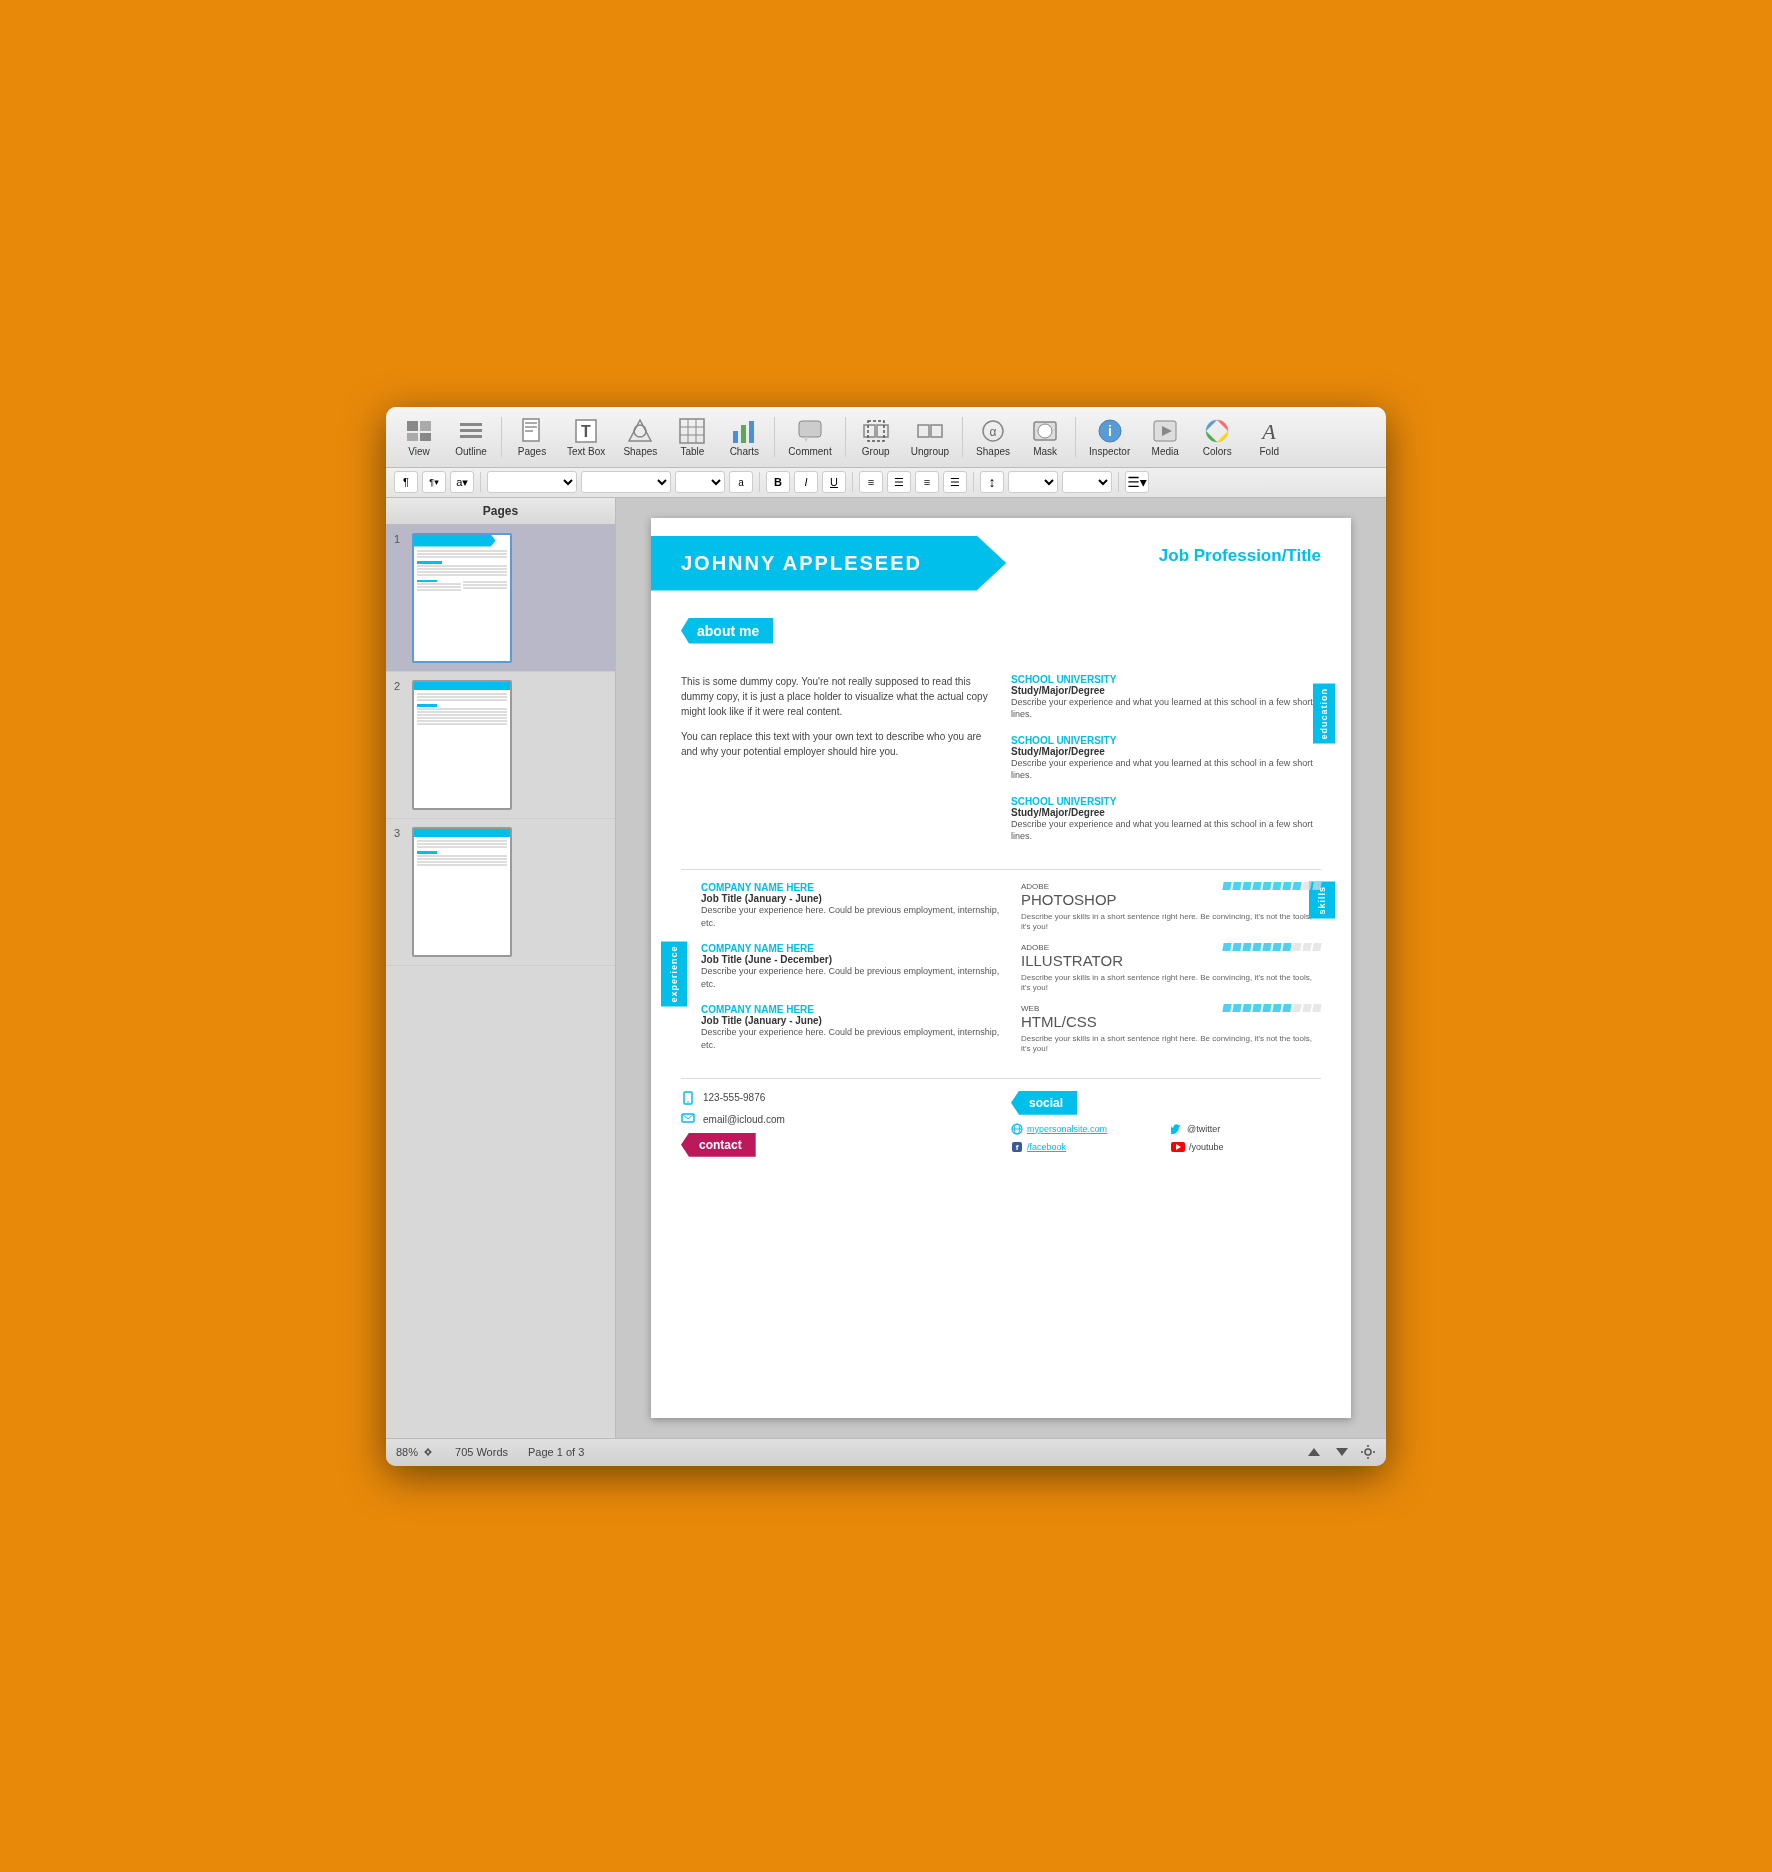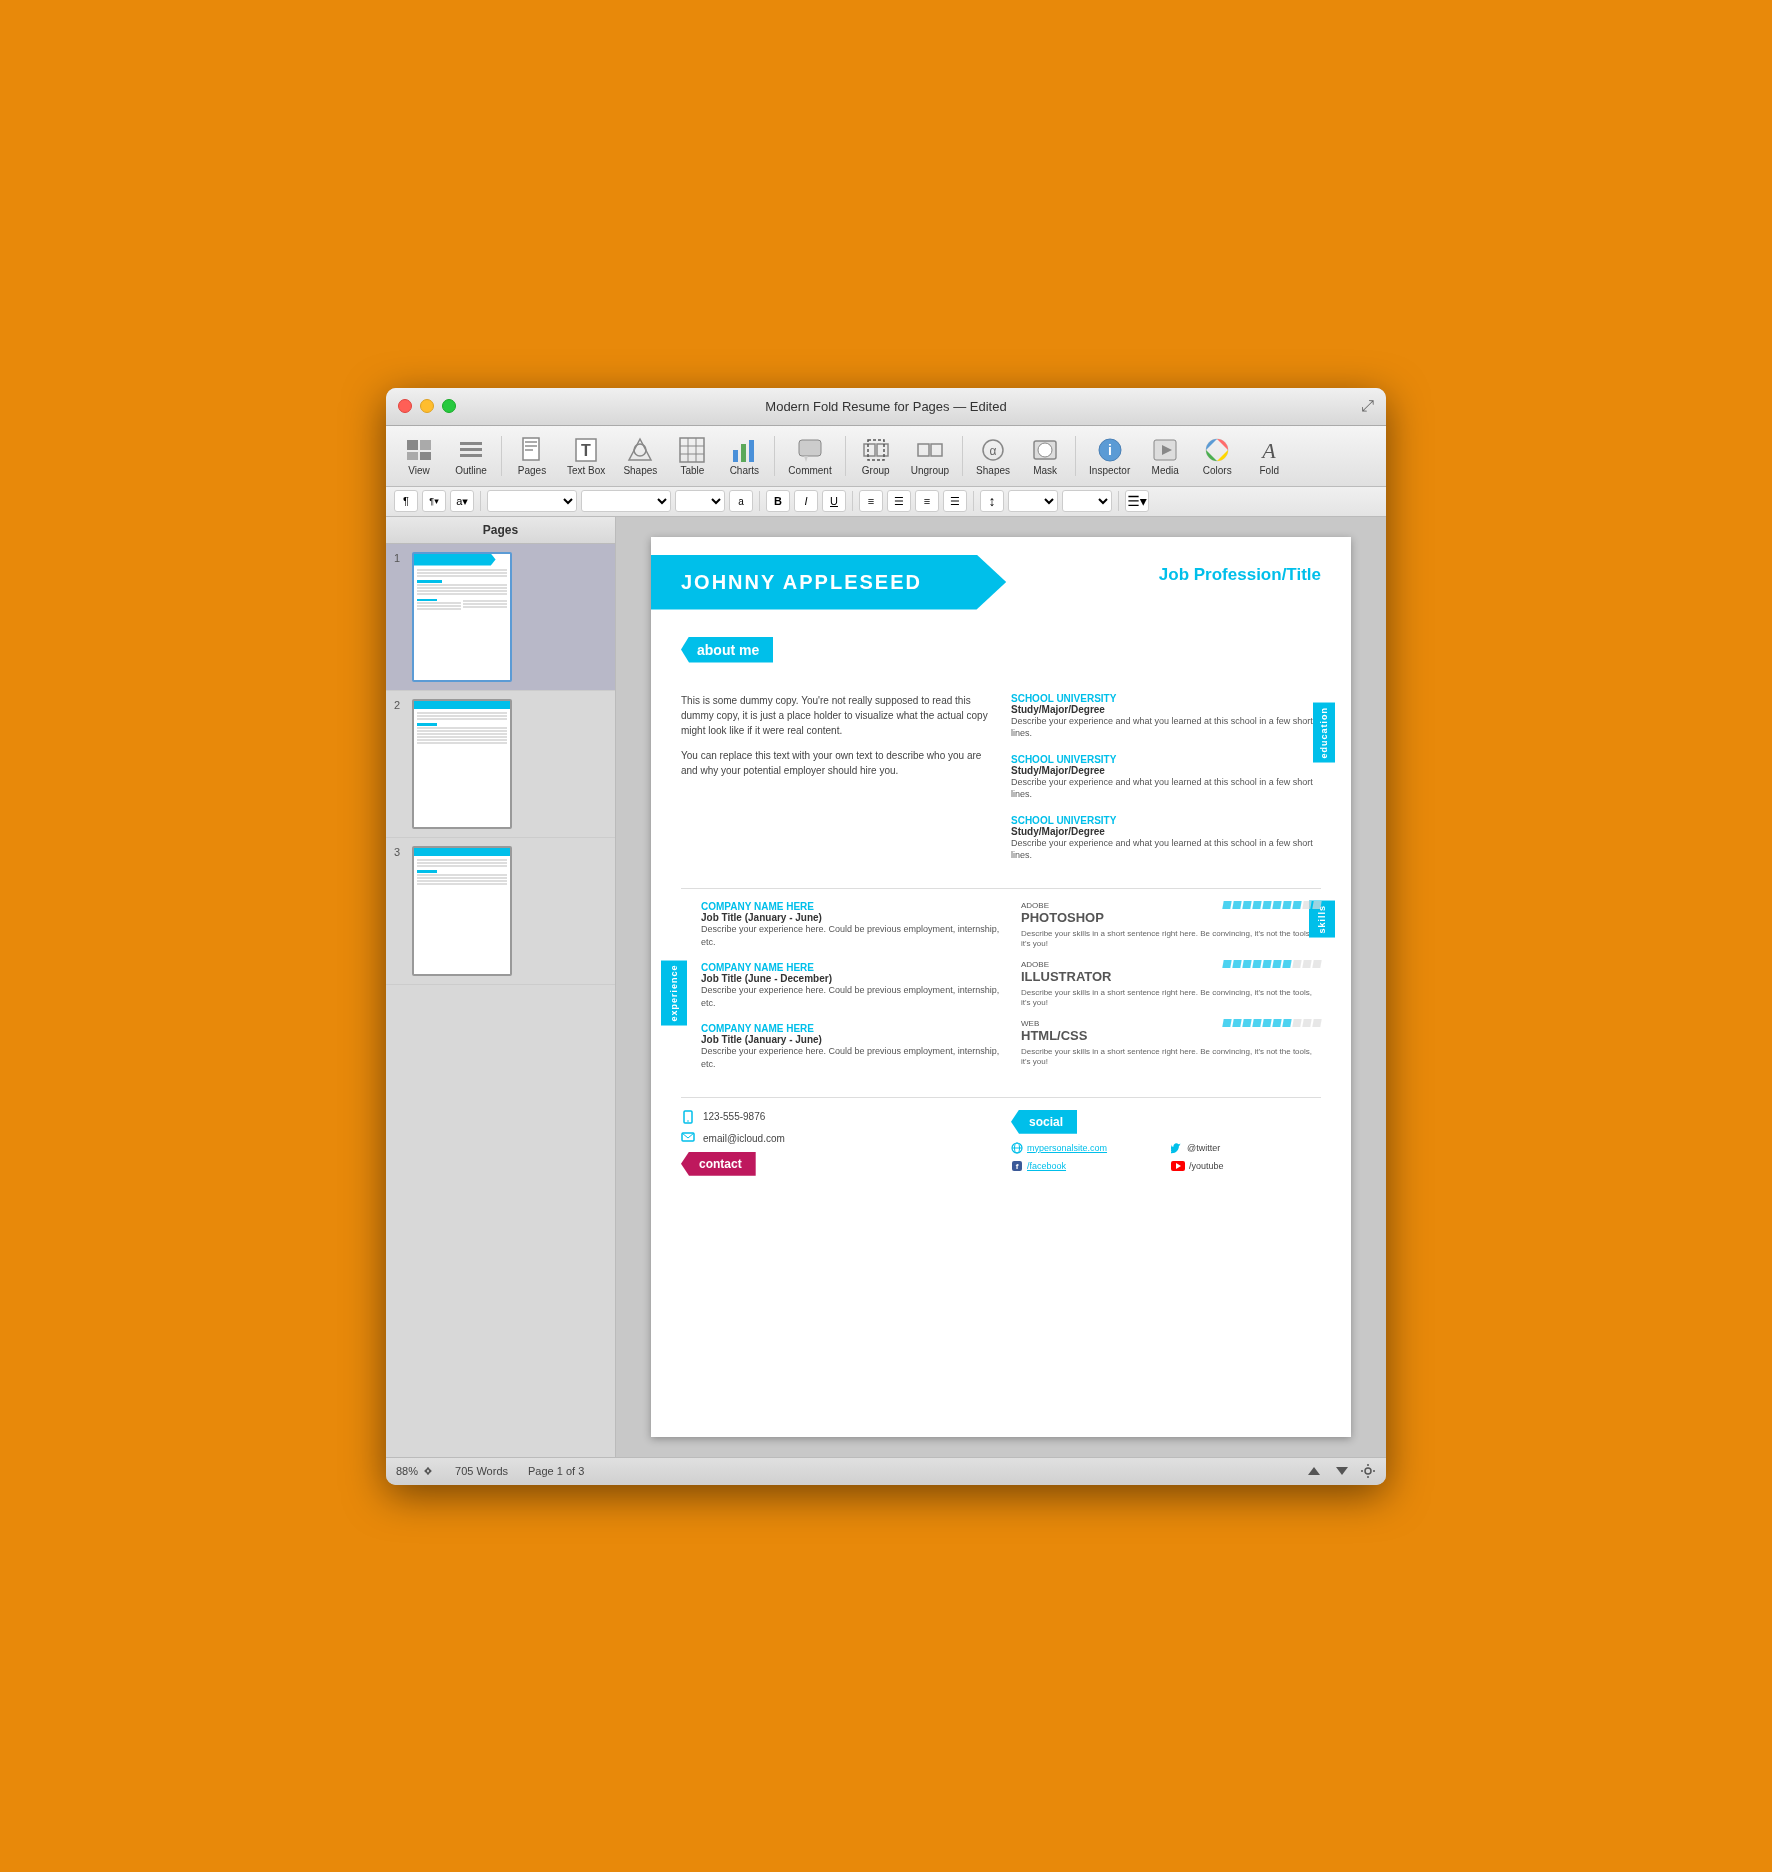--- a/index.html
+++ b/index.html
@@ -258,22 +258,22 @@
       color: #555;
       line-height: 1.4;
     }
     .skill-item { margin-bottom: 10px; }
     .skill-name-small {
       font-size: 8px;
       color: #555;
       text-transform: uppercase;
     }
     .skill-name-large {
-      font-size: 13px;
-      font-weight: bold;
+      font-size: 15px;
+      font-weight: normal;
       color: #555;
       text-transform: uppercase;
       margin-bottom: 2px;
     }
     .skill-bars {
       display: flex;
       gap: 2px;
     }
     .skill-bar-seg {
       width: 8px;
@@ -313,29 +313,20 @@
       display: flex;
       align-items: center;
       gap: 8px;
     }
   </style>
 </head>
 <body>
 
 <div class="window">
 
-  <div class="title-bar">
-    <div class="traffic-lights">
-      <div class="traffic-light tl-red"></div>
-      <div class="traffic-light tl-yellow"></div>
-      <div class="traffic-light tl-green"></div>
-    </div>
-    <div class="title-bar-title">Modern Fold Resume for Pages — Edited</div>
-    <div class="title-bar-expand">⤢</div>
-  </div>
 
   <div class="toolbar">
     <div class="toolbar-btn">
       <div class="tb-icon">
         <svg width="28" height="24" viewBox="0 0 28 24">
             <rect x="2" y="2" width="11" height="10" fill="#888"></rect>
             <rect x="15" y="2" width="11" height="10" fill="#aaa"></rect>
             <rect x="2" y="14" width="11" height="8" fill="#aaa"></rect>
             <rect x="15" y="14" width="11" height="8" fill="#888"></rect>
           </svg>

